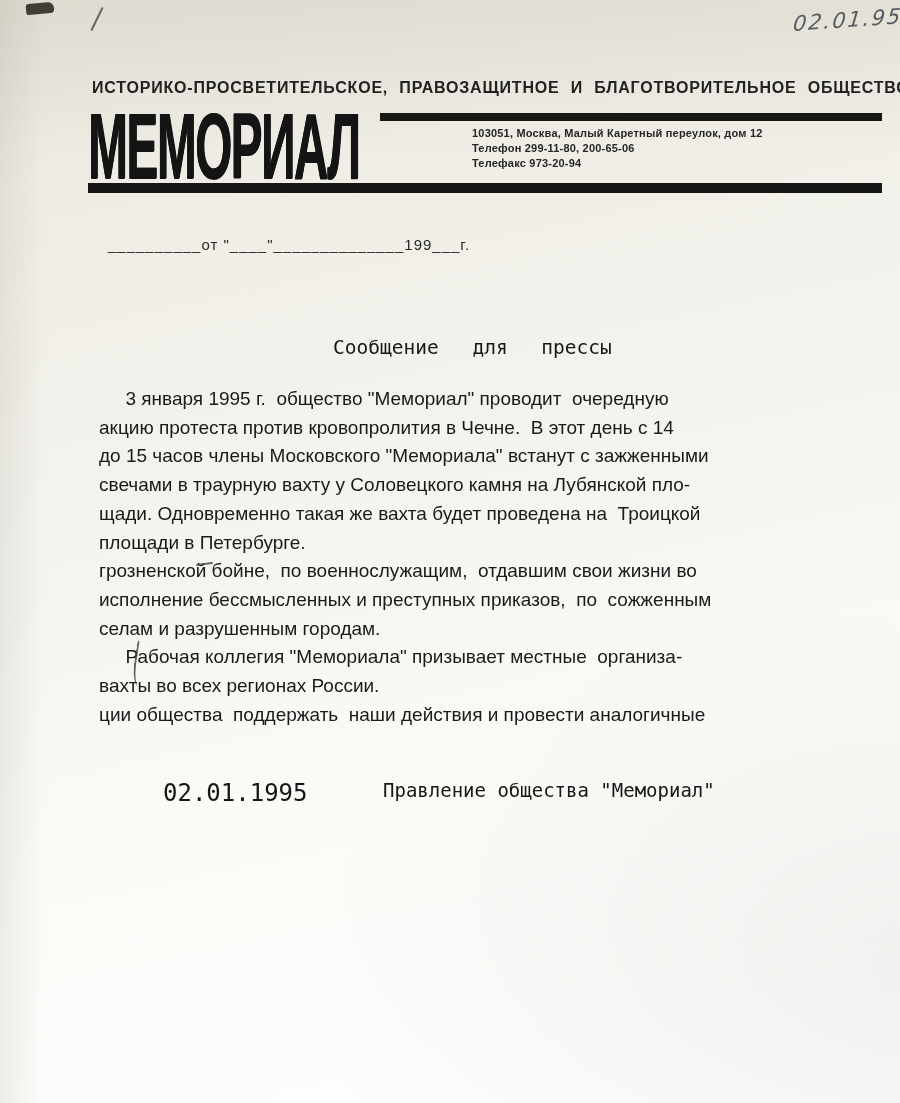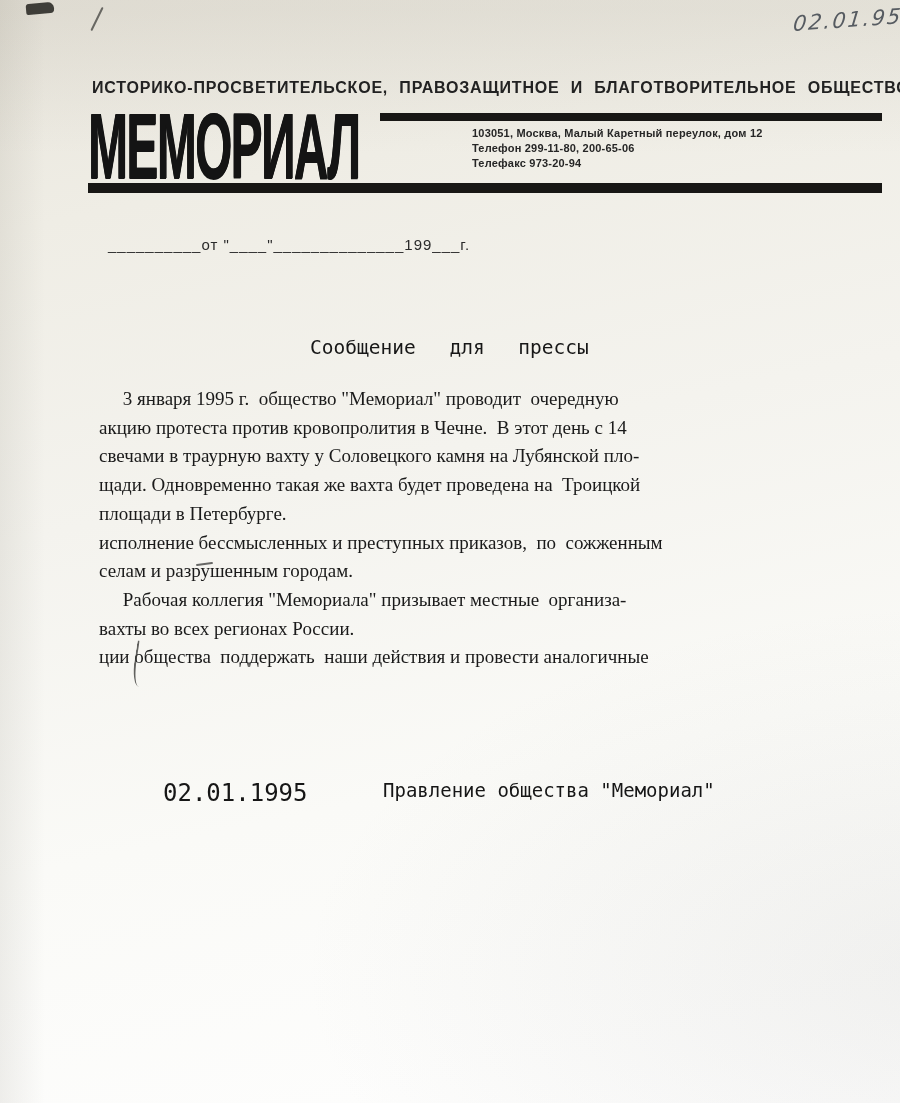--- a/index.html
+++ b/index.html
@@ -51,28 +51,28 @@
     line-height:15px;color:#262626;white-space:pre;
   }
   
   .date-blank{
     position:absolute;left:108px;top:236px;
     font-size:15px;font-weight:normal;letter-spacing:1px;color:#2a2a2a;
     white-space:pre;
   }
   
   .doc-title{
-    position:absolute;left:310px;top:336px;
+    position:absolute;left:333px;top:336px;
     font-family:"DejaVu Sans Mono",monospace;
     font-size:19.5px;word-spacing:22px;color:#171717;
     white-space:pre;
   }
   .doc-body{position:absolute;left:99px;top:385px;}
   .body-line{
-    font-family:Liberation Serif, serif;
+    font-family:Liberation Sans, sans-serif;
     font-size:19px;line-height:28.7px;color:#1a1a1a;
     white-space:pre;
   }
   
   .pen-dash{position:absolute;left:196px;top:563px;width:17px;height:2px;
     background:#4e4e4c;transform:rotate(-7deg);border-radius:1px;opacity:.85;}
   .pen-curve{position:absolute;left:134px;top:641px;width:12px;height:46px;
     border-left:2px solid #3c3c3a;border-radius:0 0 0 60%;
     transform:rotate(9deg);opacity:.8;}
   
@@ -113,25 +113,27 @@
     </div>
 
   <div class="date-blank">__________от "____"______________199___г.</div>
 
   <div class="doc-title">Сообщение для прессы</div>
 
   <div class="doc-body">
     <div>
         <div class="body-line">     3 января 1995 г.  общество "Мемориал" проводит  очередную</div>
         <div class="body-line">акцию протеста против кровопролития в Чечне.  В этот день с 14</div>
+        <div class="body-line">до 15 часов члены Московского "Мемориала" встанут с зажженными</div>
         <div class="body-line">свечами в траурную вахту у Соловецкого камня на Лубянской пло-</div>
         <div class="body-line">щади. Одновременно такая же вахта будет проведена на  Троицкой</div>
         <div class="body-line">площади в Петербурге.</div>
       </div>
     <div>
+        <div class="body-line">грозненской бойне,  по военнослужащим,  отдавшим свои жизни во</div>
         <div class="body-line">исполнение бессмысленных и преступных приказов,  по  сожженным</div>
         <div class="body-line">селам и разрушенным городам.</div>
       </div>
     <div>
         <div class="body-line">     Рабочая коллегия "Мемориала" призывает местные  организа-</div>
         <div class="body-line">вахты во всех регионах России.</div>
         <div class="body-line">ции общества  поддержать  наши действия и провести аналогичные</div>
       </div>
   </div>
 

